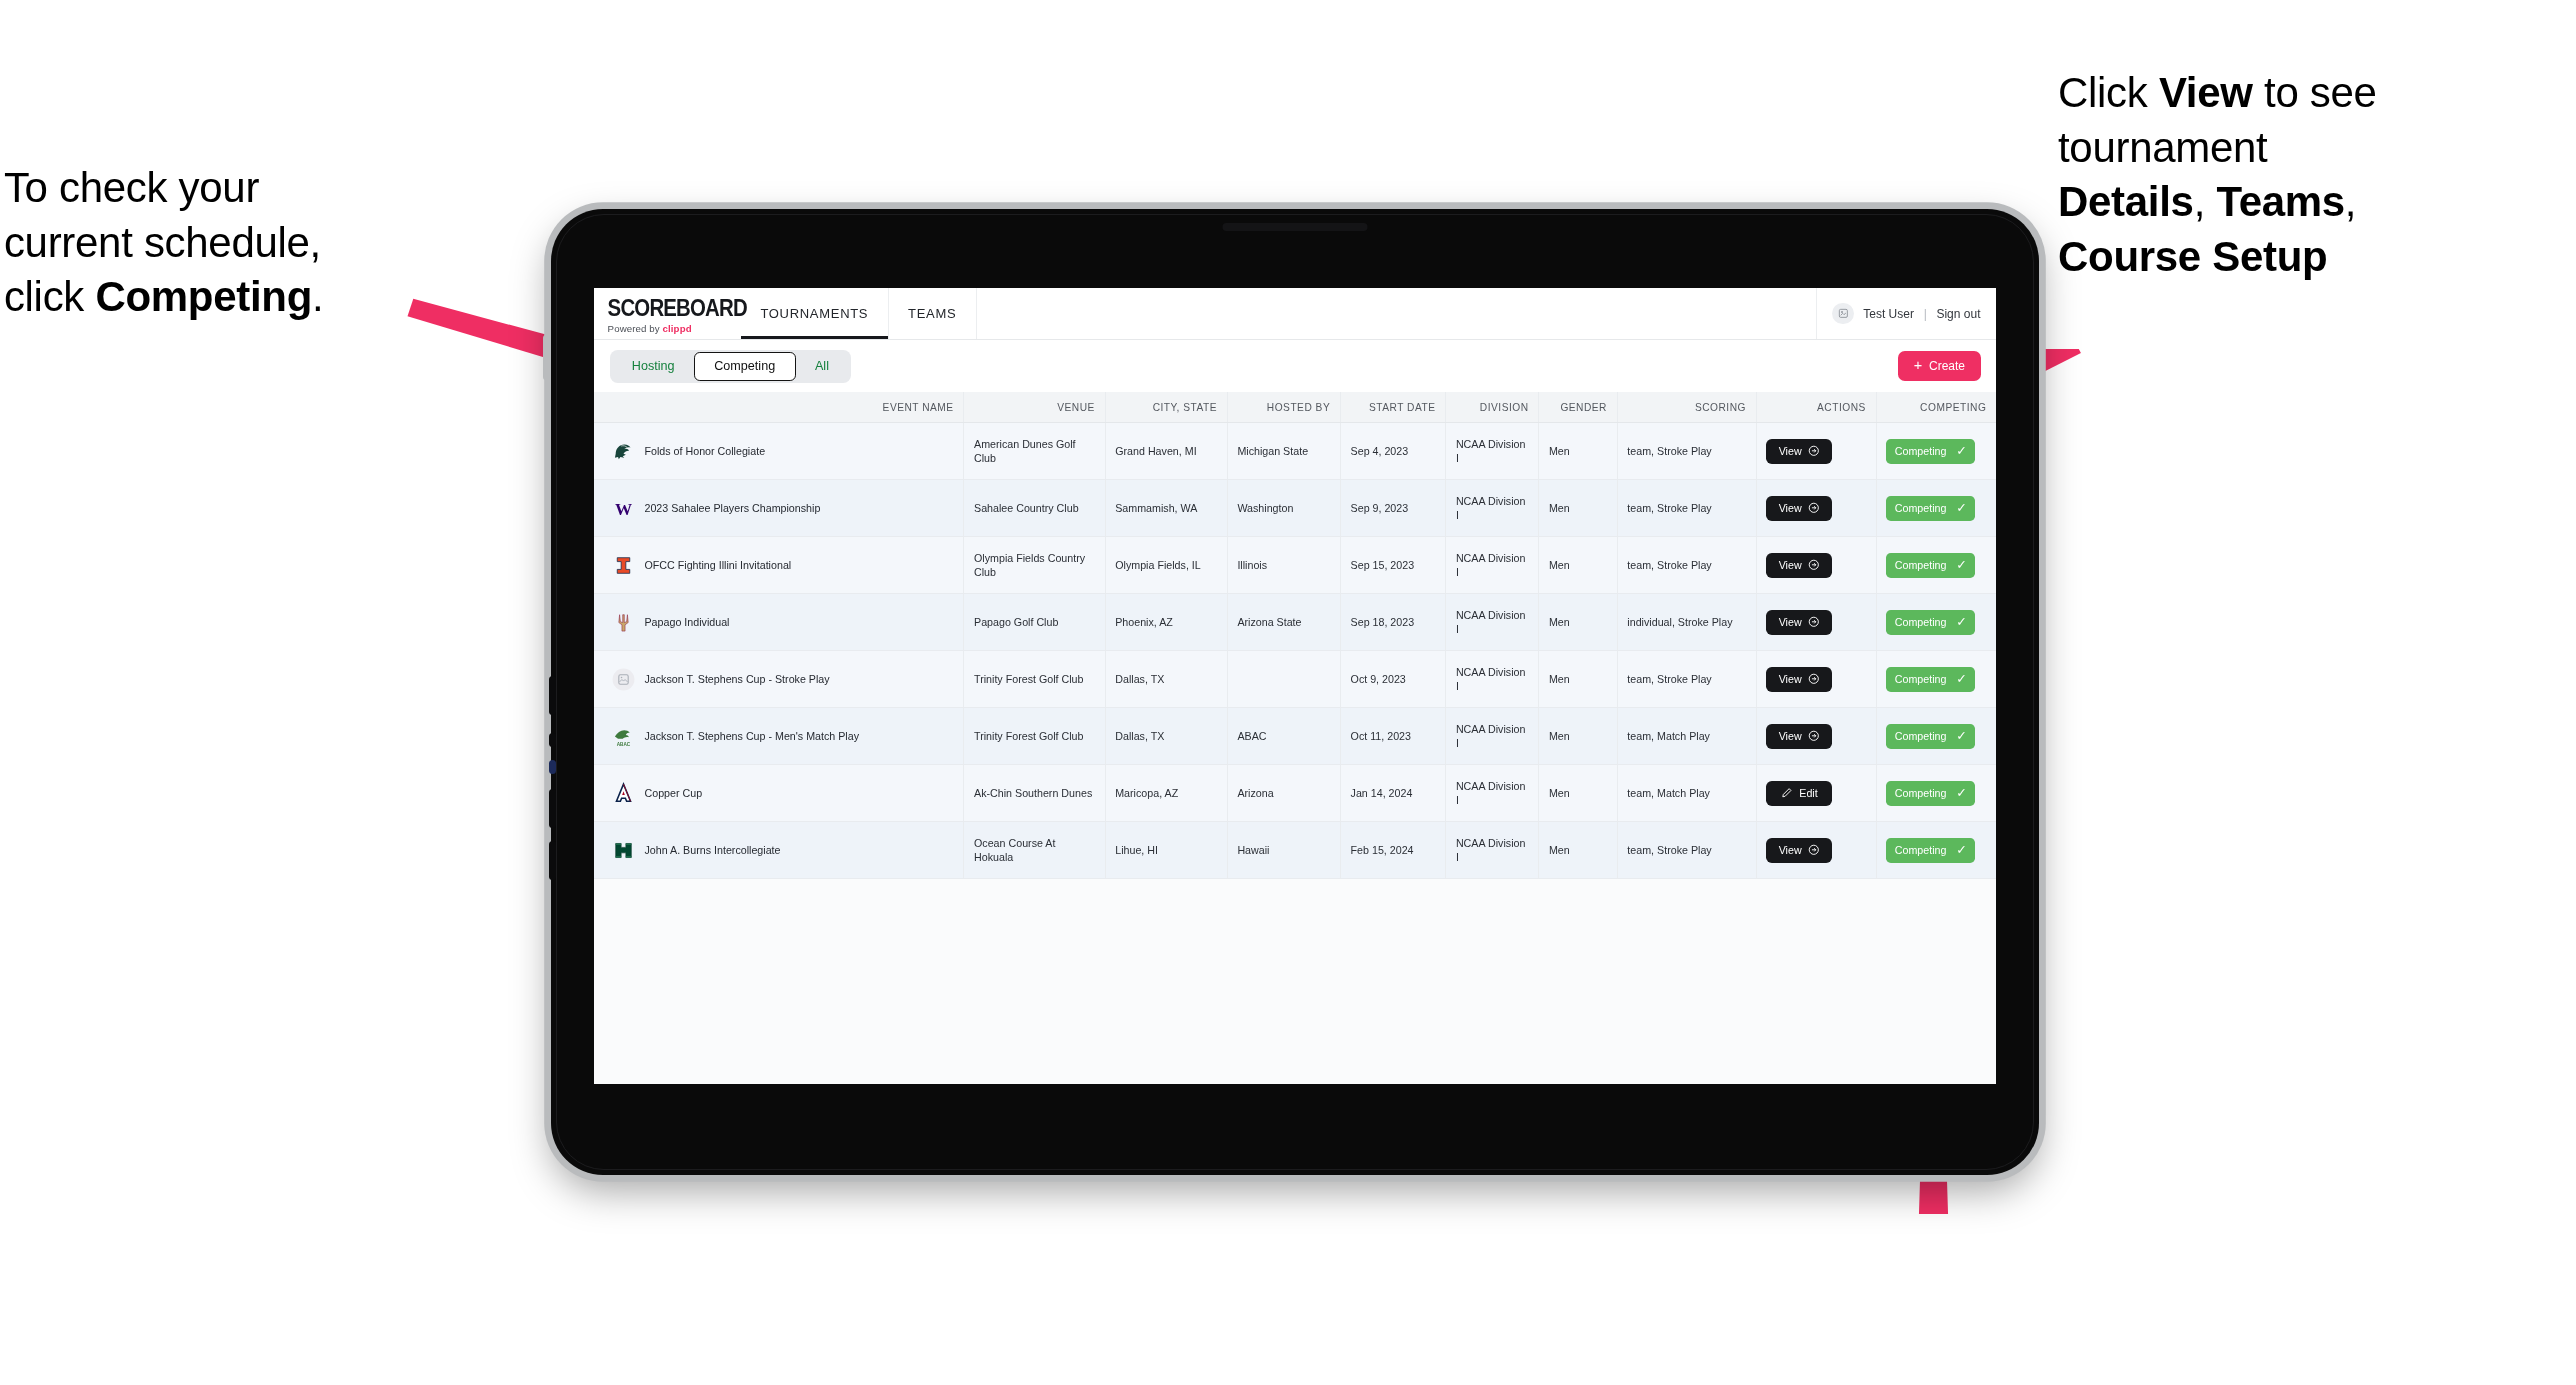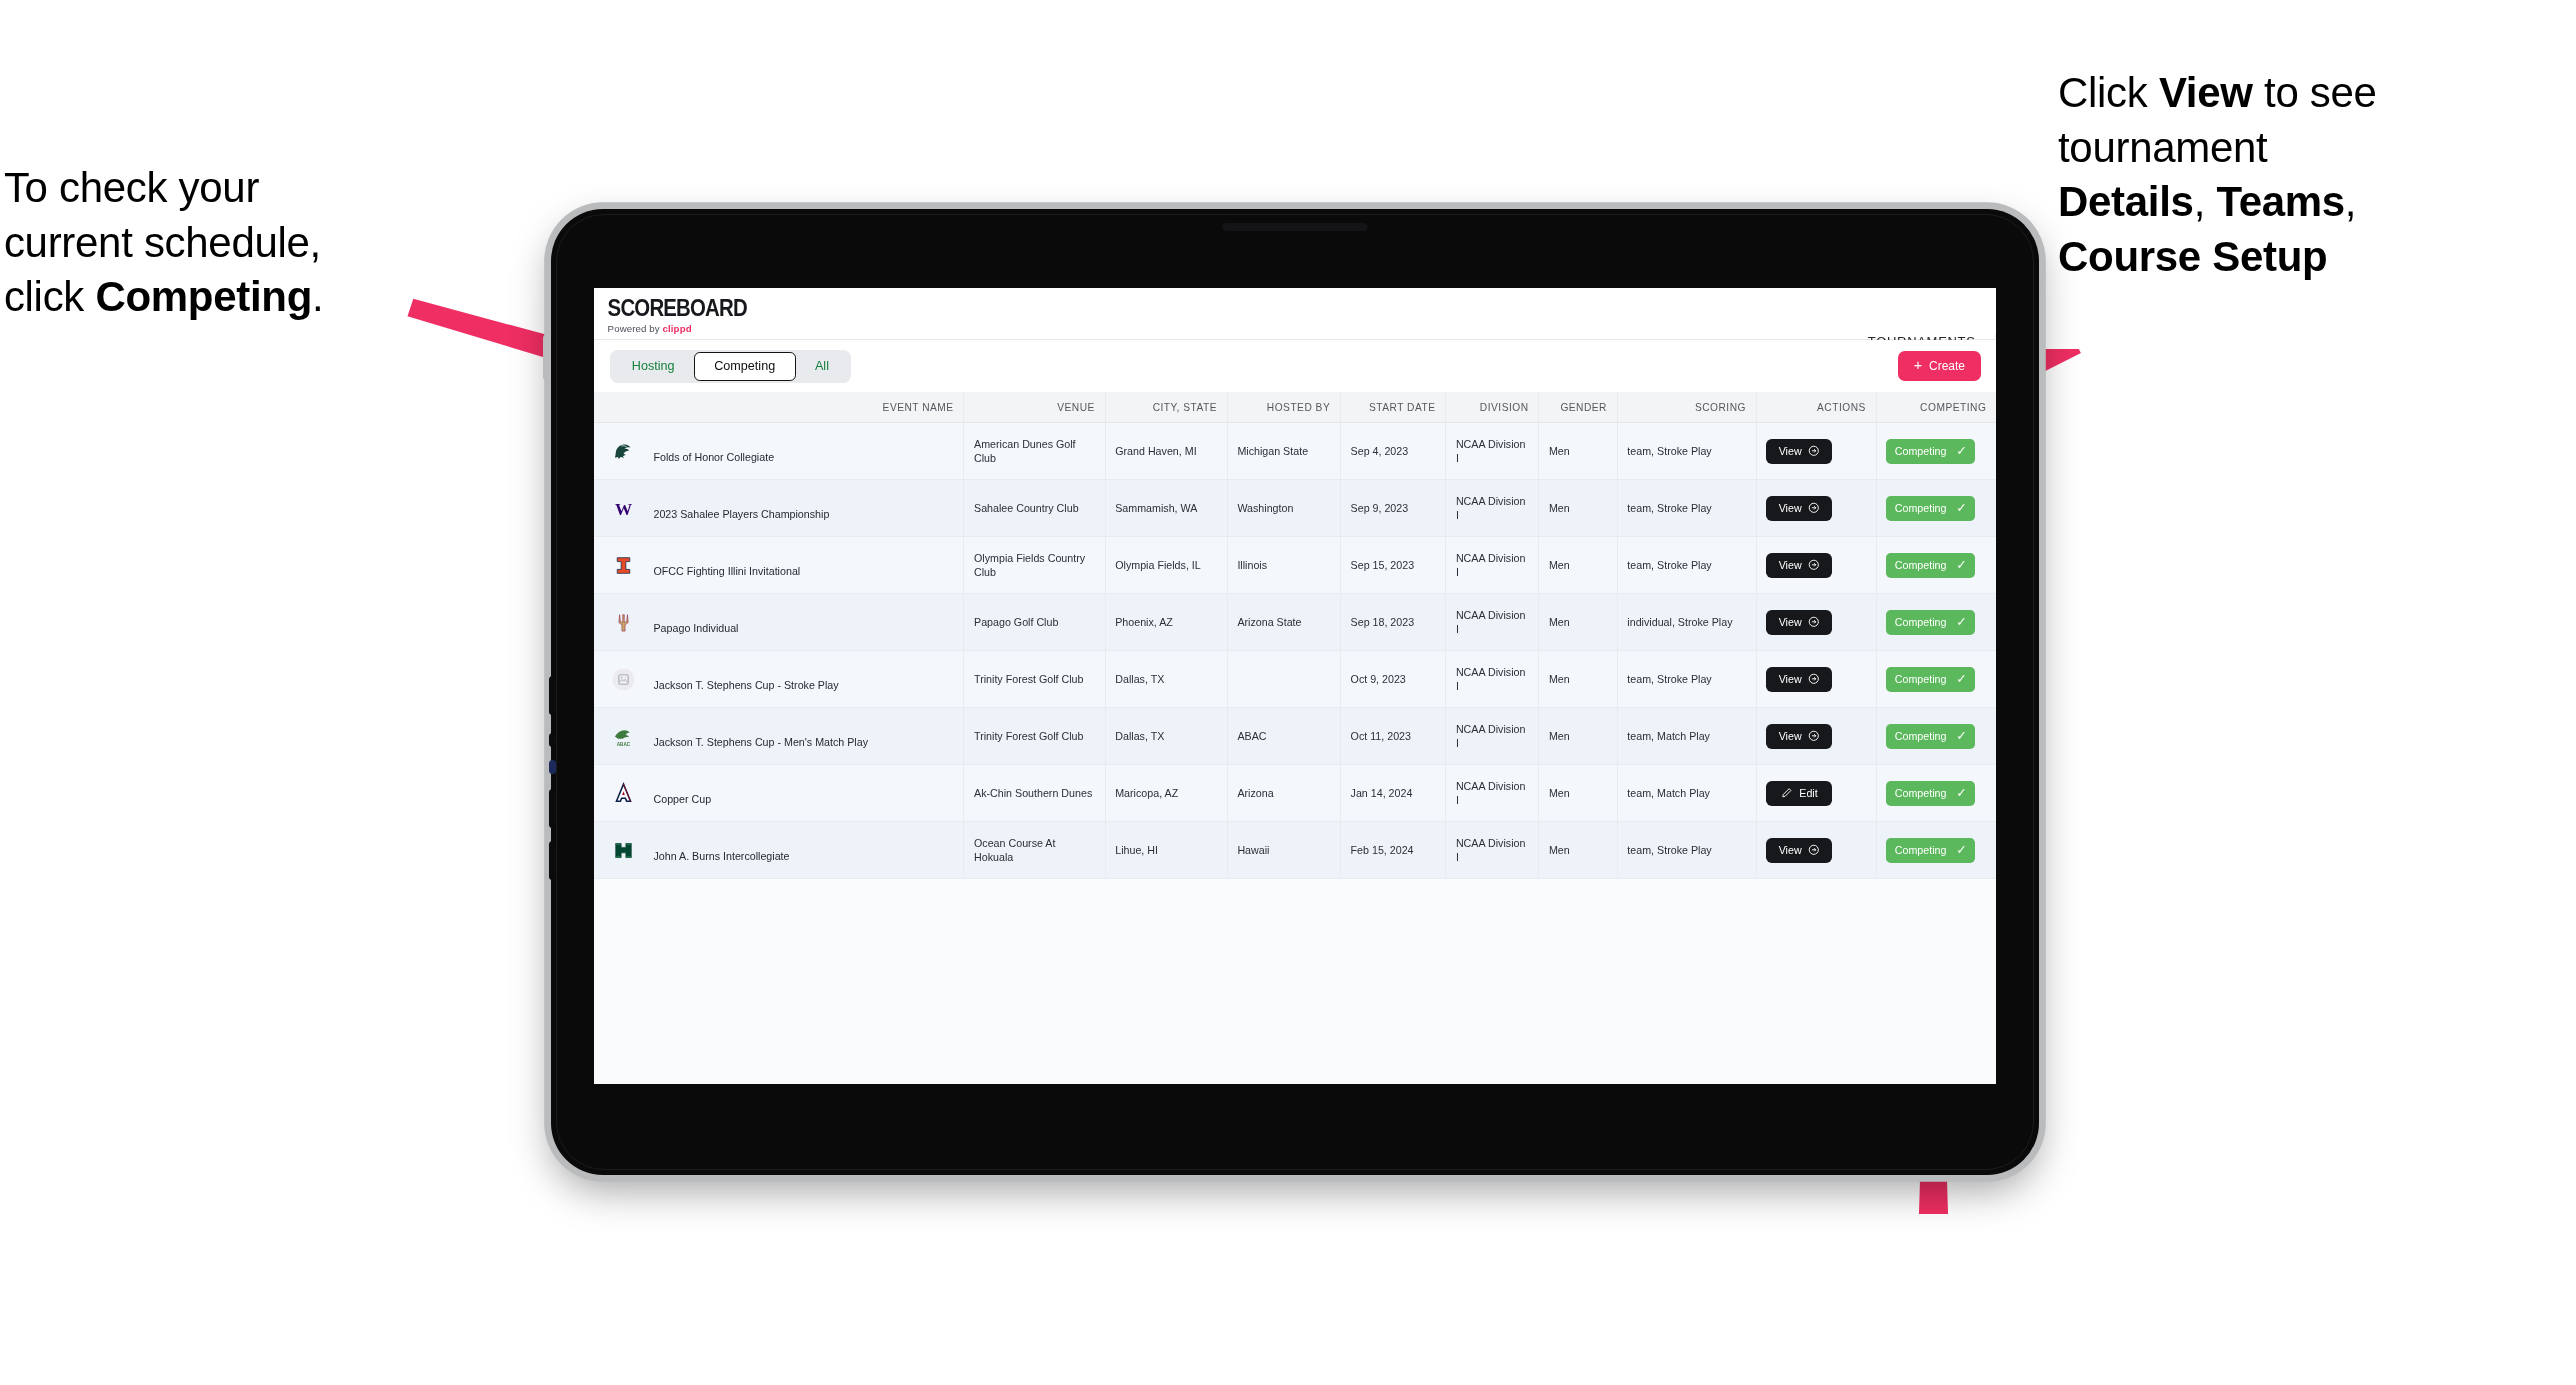--- a/index.html
+++ b/index.html
@@ -52,21 +52,21 @@
   
   #screen {
     position:absolute; left:43px; top:79px;
     width:1402px; height:796px;
     background:#ffffff; overflow:hidden;
   }
 
   
   #appbar {
     position:relative; height:52px; background:#ffffff;
-    border-bottom:1px solid #e6e8ea; display:flex; align-items:stretch;flex-direction:column;
+    border-bottom:1px solid #e6e8ea; display:flex; align-items:stretch;
   }
   #brand { width:147px; padding:7.8px 0 0 13.6px; }
   #brand .logo {
     font-family:"Liberation Sans", sans-serif;
     font-weight:700; font-size:20.4px; letter-spacing:-0.8px;
     color:#16181c; line-height:1;
     transform: scaleY(1.18); transform-origin: left top;
   }
   #brand .tagline { margin-top:6.8px; font-size:9.7px; color:#4b4f56; letter-spacing:0.1px; }
   #brand .tagline .pink { color:#ef2f63; font-weight:700; }
@@ -140,21 +140,21 @@
   .c-venue  { width:126px; }
   .c-city   { width:109px; }
   .c-host   { width:101px; }
   .c-date   { width:94px; }
   .c-div    { width:83px; }
   .c-gender { width:70px; }
   .c-score  { width:124px; }
   .c-act    { width:107px; }
   .c-comp   { width:107px; }
 
-  .eventcell { display:flex; align-items:flex-end; gap:17px; padding-left:7.8px; }
+  .eventcell { display:flex; align-items:center; gap:8px; padding-left:7.8px; }
   .logo-ico { width:25px; height:25px; flex:0 0 25px; display:flex; align-items:center; justify-content:center; }
   .ev-name { font-size:10.7px; color:#262a31; }
 
   .btn-view, .btn-edit {
     display:inline-flex; align-items:center; justify-content:center; gap:6.8px;
     background:#17181b; color:#fff; border:none; border-radius:5.8px;
     height:25px; min-width:66px; padding:0 10.7px; font-size:10.7px; cursor:pointer;
     font-family:"Liberation Sans", sans-serif;
   }
   .btn-view svg, .btn-edit svg { width:11.6px; height:11.6px; }

